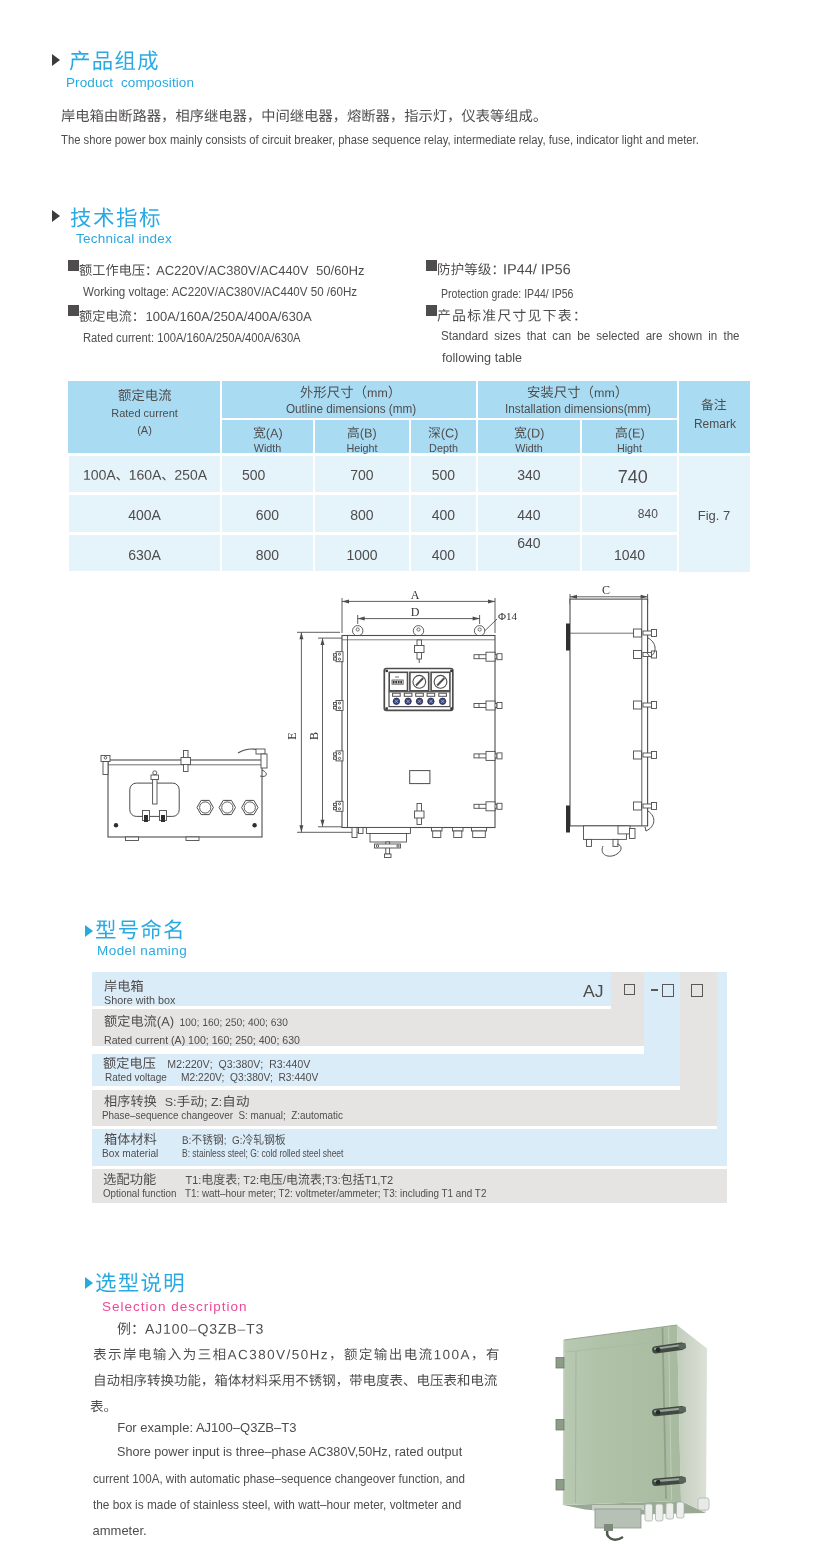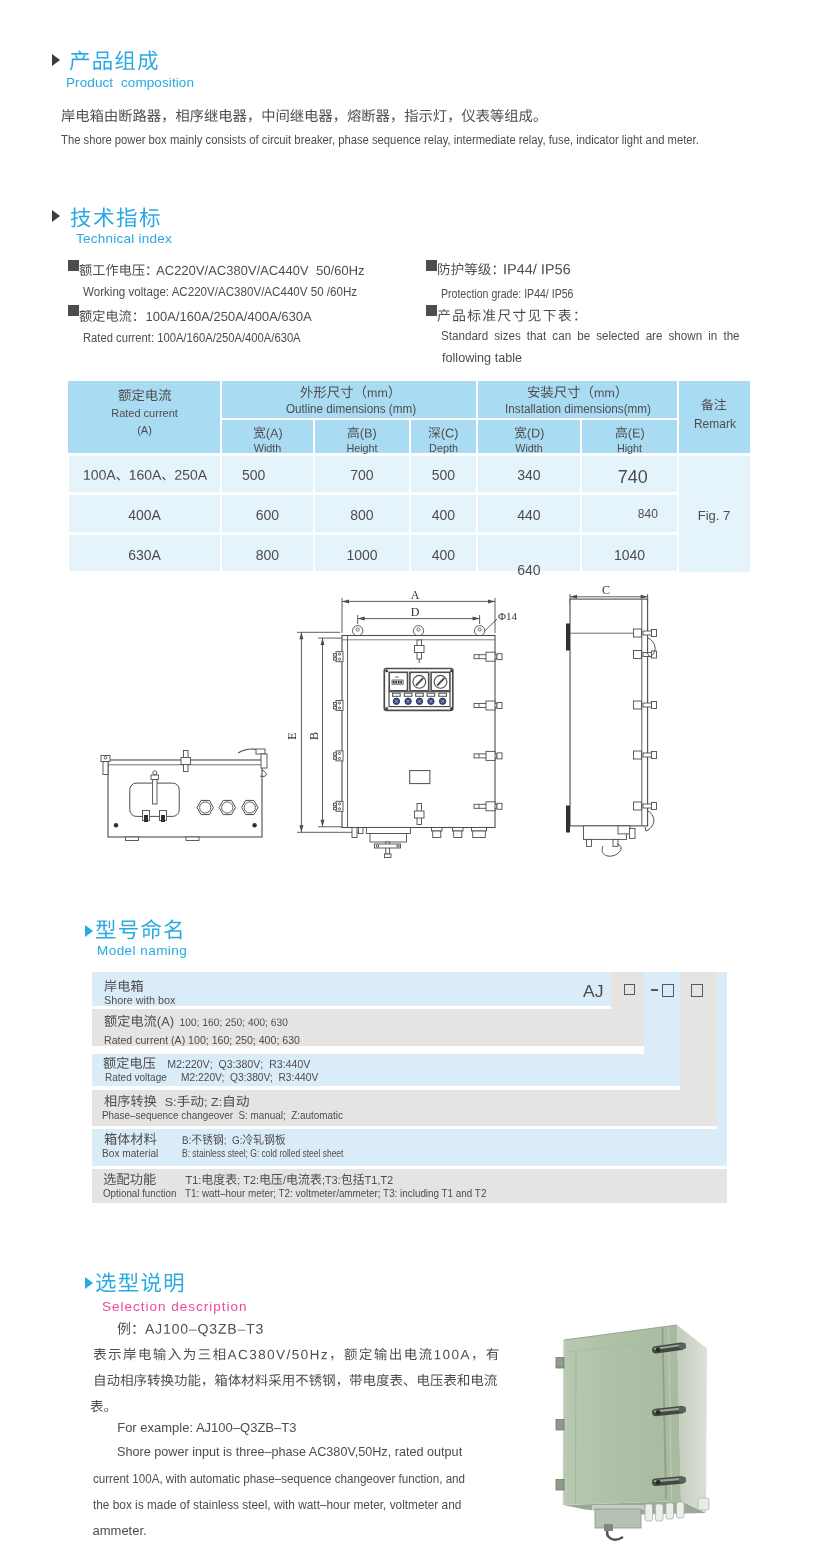--- a/index.html
+++ b/index.html
@@ -208,21 +208,21 @@
 <div class="t" style="left:617.8px;top:507.2px;font-size:12px;color:#4f4c4d;margin-left:20px;">840</div>
 
 <div class="t" style="left:128.2px;top:546.7px;font-size:14px;color:#4f4c4d;">630A</div>
 
 <div class="t" style="left:255.8px;top:546.7px;font-size:14px;color:#4f4c4d;">800</div>
 
 <div class="t" style="left:346.4px;top:546.7px;font-size:14px;color:#4f4c4d;">1000</div>
 
 <div class="t" style="left:431.8px;top:546.7px;font-size:14px;color:#4f4c4d;">400</div>
 
-<div class="t" style="left:517.3px;top:562px;font-size:14px;color:#4f4c4d;">640</div>
+<div class="t" style="left:517.3px;top:535px;font-size:14px;color:#4f4c4d;">640</div>
 
 <div class="t" style="left:613.9px;top:546.7px;font-size:14px;color:#4f4c4d;">1040</div>
 
 <div class="t" style="left:697.7px;top:508.1px;font-size:13px;color:#4f4c4d;">Fig. 7</div>
 
 <div class="tri" style="left:84.5px;top:925px;border-width:6.25px 0 6.25px 8.5px;border-left-color:#29a9e1;"></div>
 
 <svg style="position:absolute;left:95.0px;top:915.4px;overflow:visible;" width="90.8" height="30.1" viewBox="0 -22.6 90.8 30.1">
       <path fill="#29a9e1" d="M13.7 -16.8 V-9.6 H15.1 V-16.8 ZM17.7 -17.9 V-8.3 C17.7 -8.0 17.6 -8.0 17.2 -7.9 C16.9 -7.9 15.8 -7.9 14.6 -8.0 C14.9 -7.5 15.1 -6.9 15.2 -6.5 C16.7 -6.5 17.7 -6.5 18.4 -6.8 C19.0 -7.0 19.2 -7.4 19.2 -8.3 V-17.9 ZM8.3 -15.8 V-12.8 H5.7 V-12.9 V-15.8 ZM1.4 -12.8 V-11.4 H4.1 C3.8 -9.9 3.1 -8.4 1.3 -7.3 C1.6 -7.1 2.1 -6.5 2.3 -6.2 C4.5 -7.5 5.3 -9.5 5.6 -11.4 H8.3 V-6.7 H9.9 V-11.4 H12.3 V-12.8 H9.9 V-15.8 H11.9 V-17.2 H2.1 V-15.8 H4.2 V-12.9 V-12.8 ZM10.0 -7.1 V-4.8 H3.2 V-3.3 H10.0 V-0.5 H1.0 V1.0 H20.5 V-0.5 H11.7 V-3.3 H18.2 V-4.8 H11.7 V-7.1 Z M28.3 -15.7 H38.5 V-12.8 H28.3 ZM26.7 -17.2 V-11.4 H40.2 V-17.2 ZM24.1 -9.5 V-8.0 H28.5 C28.1 -6.6 27.5 -5.2 27.1 -4.1 H38.3 C37.9 -1.6 37.5 -0.4 37.0 0.0 C36.7 0.2 36.4 0.2 35.9 0.2 C35.3 0.2 33.8 0.2 32.2 0.0 C32.5 0.5 32.8 1.1 32.8 1.6 C34.3 1.7 35.7 1.7 36.4 1.7 C37.3 1.6 37.8 1.5 38.3 1.1 C39.1 0.4 39.6 -1.2 40.2 -4.8 C40.2 -5.1 40.2 -5.6 40.2 -5.6 H29.5 L30.3 -8.0 H42.8 V-9.5 Z M56.3 -18.3 C54.2 -15.4 50.1 -12.7 46.1 -11.7 C46.5 -11.2 46.9 -10.6 47.1 -10.1 C48.6 -10.6 50.3 -11.4 51.8 -12.3 V-10.9 H60.4 V-12.4 C61.8 -11.4 63.4 -10.7 65.0 -10.2 C65.3 -10.7 65.8 -11.4 66.2 -11.7 C62.8 -12.6 59.1 -14.7 57.2 -16.9 L57.5 -17.4 ZM51.9 -12.4 C53.5 -13.4 55.0 -14.6 56.2 -15.8 C57.3 -14.6 58.8 -13.4 60.3 -12.4 ZM48.2 -9.1 V0.1 H49.6 V-1.8 H54.7 V-9.1 ZM49.6 -7.7 H53.2 V-3.2 H49.6 ZM57.0 -9.1 V1.7 H58.6 V-7.7 H62.7 V-3.1 C62.7 -2.8 62.6 -2.7 62.3 -2.7 C62.0 -2.7 61.0 -2.7 59.8 -2.7 C60.0 -2.3 60.2 -1.7 60.2 -1.2 C61.9 -1.2 62.9 -1.2 63.5 -1.5 C64.1 -1.8 64.3 -2.2 64.3 -3.1 V-9.1 Z M73.8 -11.4 C74.9 -10.6 76.1 -9.6 77.1 -8.7 C74.5 -7.4 71.8 -6.4 69.1 -5.9 C69.4 -5.5 69.8 -4.8 69.9 -4.4 C71.1 -4.7 72.3 -5.0 73.5 -5.4 V1.7 H75.1 V0.6 H84.7 V1.7 H86.4 V-7.3 H77.8 C81.4 -9.2 84.5 -11.9 86.2 -15.3 L85.2 -16.0 L84.9 -15.9 H77.3 C77.8 -16.5 78.3 -17.1 78.7 -17.8 L76.8 -18.1 C75.6 -16.1 73.1 -13.7 69.6 -12.0 C70.0 -11.7 70.5 -11.2 70.7 -10.8 C72.8 -11.8 74.5 -13.1 75.9 -14.4 H83.9 C82.6 -12.5 80.7 -10.9 78.6 -9.6 C77.6 -10.4 76.1 -11.5 75.0 -12.3 ZM84.7 -0.9 H75.1 V-5.8 H84.7 Z"></path>
     </svg>

